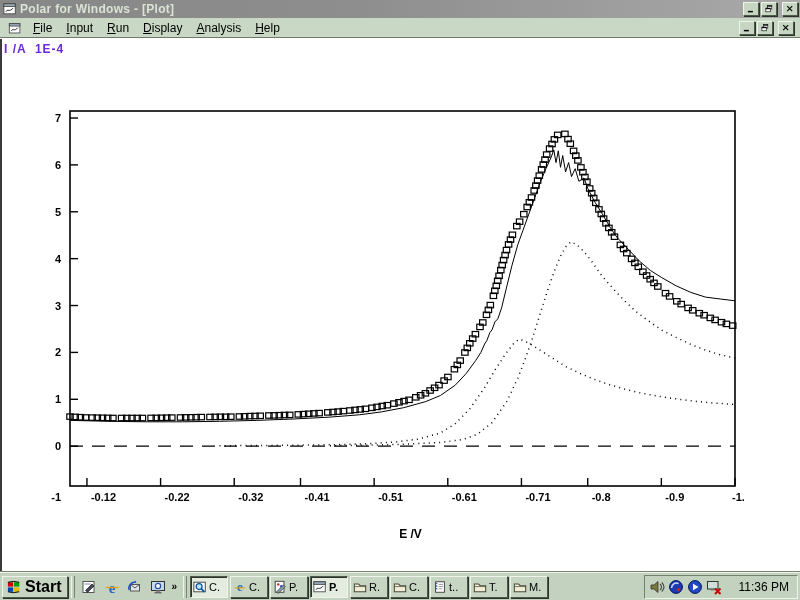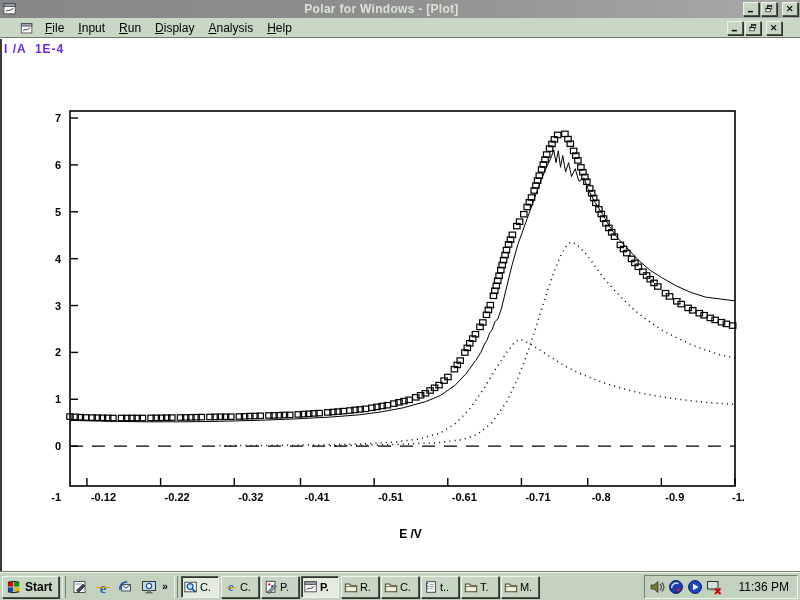--- a/index.html
+++ b/index.html
@@ -1,50 +1,50 @@
 <!DOCTYPE html>
 <html><head>
 <meta charset="utf-8">
 <style>
   html,body{margin:0;padding:0;background:#555;}
   .screen{width:800px;height:600px;position:relative;overflow:hidden;background:#fff;
     font-family:"Liberation Sans",sans-serif;-webkit-font-smoothing:none;}
   
   .titlebar{position:absolute;left:0;top:0;width:800px;height:18px;
     background:linear-gradient(90deg,#878787 0%,#8e8e8e 45%,#a9a9a9 100%);
-    display:flex;align-items:center;padding:0 2px;box-sizing:border-box;text-align:center;}
+    display:flex;align-items:center;padding:0 2px;box-sizing:border-box;}
   .titlebar .ticon{width:14px;height:14px;margin:0 3px 0 1px;flex:0 0 auto;}
   .titlebar .ttext{color:#d9e4d4;font-weight:bold;font-size:12px;letter-spacing:.3px;
     white-space:nowrap;flex:1 1 auto;}
   .winbtns{display:flex;align-items:center;gap:2px;flex:0 0 auto;}
   .wbtn{width:16px;height:14px;background:#c6d6c2;border:1px solid;
     border-color:#eef4ea #4e584b #4e584b #eef4ea;box-shadow:1px 1px 0 #2c332a;
     display:flex;align-items:center;justify-content:center;padding:0;box-sizing:border-box;}
   .wbtn.close{margin-left:3px;}
   .wbtn svg{width:12px;height:10px;display:block;}
   
   .menubar{position:absolute;left:0;top:18px;width:800px;height:20px;background:#c9d8c5;
-    border-bottom:1px solid #6f7a6b;display:flex;align-items:center;box-sizing:border-box;padding:0 18px;}
+    border-bottom:1px solid #6f7a6b;display:flex;align-items:center;box-sizing:border-box;padding:0 6px;}
   .menubar .mdiicon{width:14px;height:13px;margin:0 4px 0 2px;flex:0 0 auto;}
   .menu-list{display:flex;flex:1 1 auto;}
   .menu-item{font-size:12px;color:#000;padding:2px 7px;cursor:default;}
   .menu-item u{text-decoration:underline;}
   
   .client{position:absolute;left:0;top:39px;width:800px;height:533px;background:#fff;
     border-left:2px solid #3a3a3a;box-sizing:border-box;}
   .ylabel{position:absolute;left:2px;top:3px;font-size:12px;font-weight:bold;color:#6d28d9;
     letter-spacing:1px;white-space:pre;}
   .plot-svg{position:absolute;left:0;top:0;}
   
   .taskbar{position:absolute;left:0;top:572px;width:800px;height:28px;background:#c2d2bf;
     border-top:1px solid #eef4ea;box-shadow:0 -1px 0 #76816f;box-sizing:border-box;
     display:flex;align-items:center;padding:1px 2px;}
   .startbtn{height:22px;display:flex;align-items:center;gap:3px;padding:0 6px 0 3px;
     background:#c6d6c2;border:1px solid;border-color:#eef4ea #4e584b #4e584b #eef4ea;
-    box-shadow:1px 1px 0 #2c332a;font-weight:bold;font-size:12px;text-align:right;}
+    box-shadow:1px 1px 0 #2c332a;font-weight:bold;font-size:16px;text-align:right;}
   .startbtn svg{width:16px;height:15px;}
   .tb-divider{width:2px;height:22px;margin:0 3px;border-left:1px solid #eef4ea;border-right:1px solid #76816f;}
   .quicklaunch{display:flex;align-items:center;gap:2px;}
   .ql{width:21px;height:21px;display:flex;align-items:center;justify-content:center;background:transparent;border:none;padding:0;}
   .ql svg{width:16px;height:16px;}
   .chevron{font-size:10px;font-weight:bold;padding:0 3px;line-height:20px;}
   .taskbtns{display:flex;align-items:center;gap:2px;flex:1 1 auto;}
   .taskbtn{width:38px;height:22px;display:flex;align-items:center;gap:2px;padding:0 2px;
     background:#c6d6c2;border:1px solid;border-color:#eef4ea #4e584b #4e584b #eef4ea;
     box-shadow:1px 1px 0 #2c332a;font-size:11px;box-sizing:border-box;overflow:hidden;}

